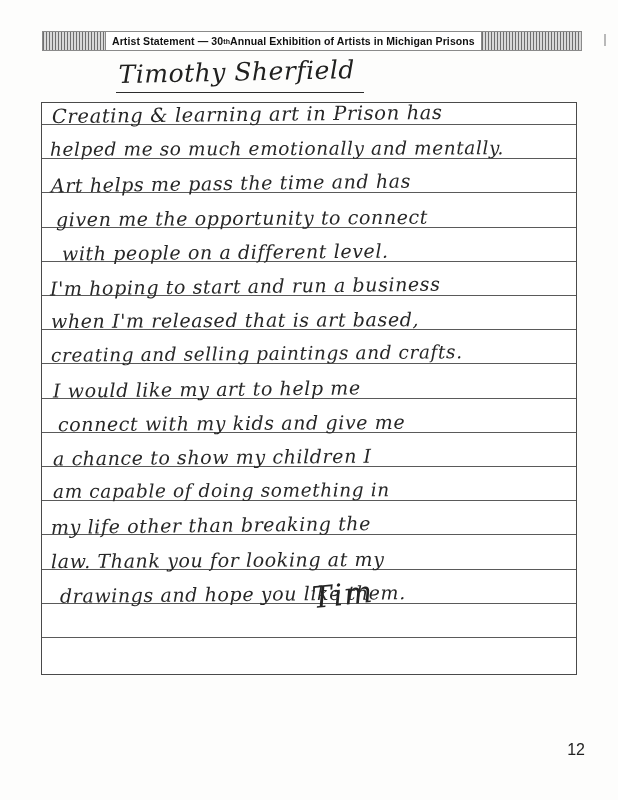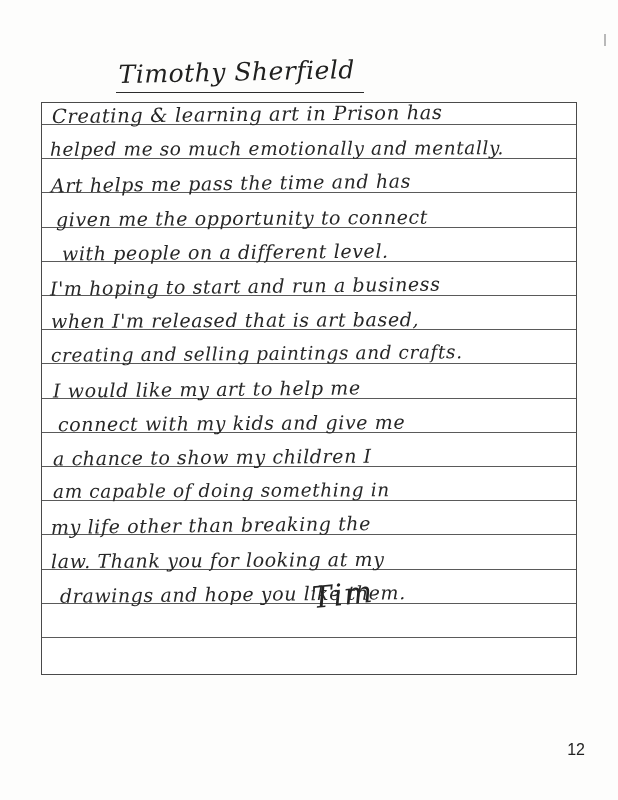--- a/index.html
+++ b/index.html
@@ -172,20 +172,29 @@
     bottom: 41px;
     font-size: 16px;
     color: #222;
   }
 </style>
 </head>
 <body>
 
 <div class="page">
 
+  <div class="header-band">
+    <div class="band-hatch"></div>
+    <div class="band-title">
+        <span>Artist Statement — 30</span>
+        <sup>th</sup>
+        <span> Annual Exhibition of Artists in Michigan Prisons</span>
+      </div>
+    <div class="band-hatch right"></div>
+  </div>
   <div class="stray-mark"></div>
 
   <div class="name-row">
     <div class="name-label">Artist Name:</div>
     <div class="name-value">Timothy Sherfield</div>
     <div class="name-underline"></div>
   </div>
 
   <div class="sheet">
     <div class="rules">

